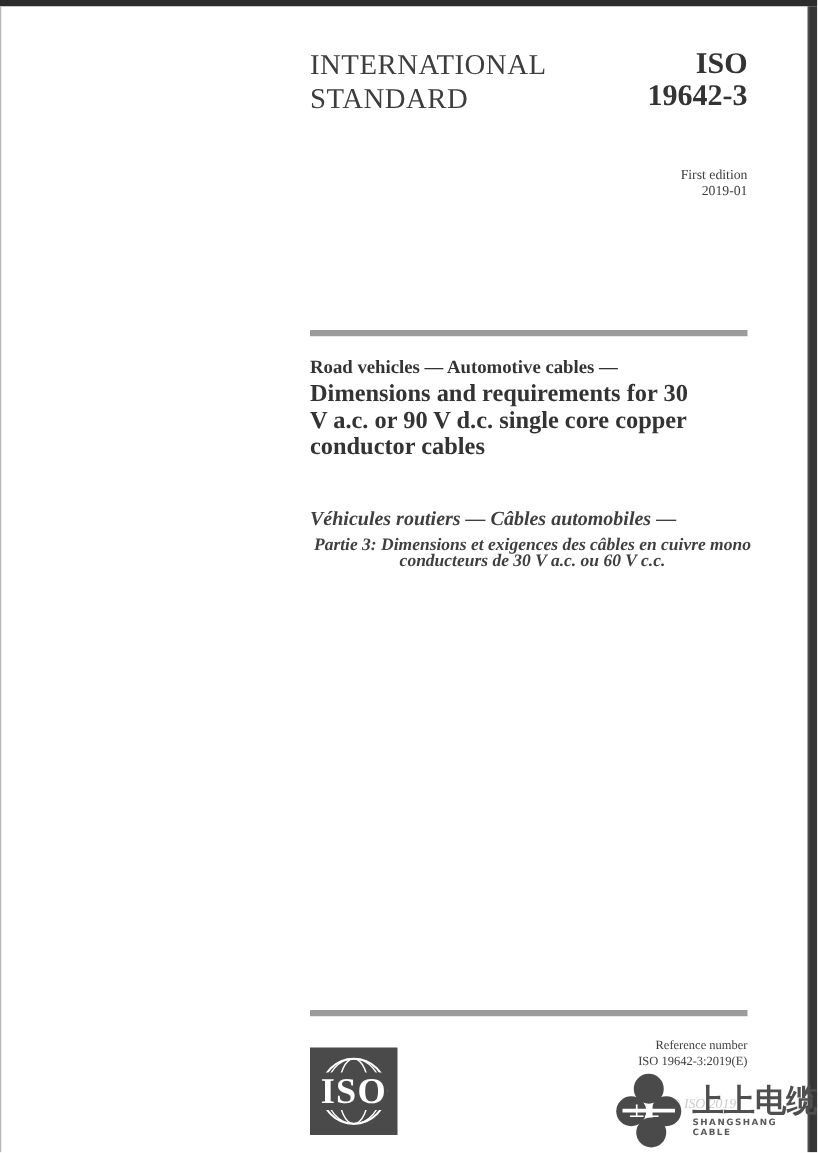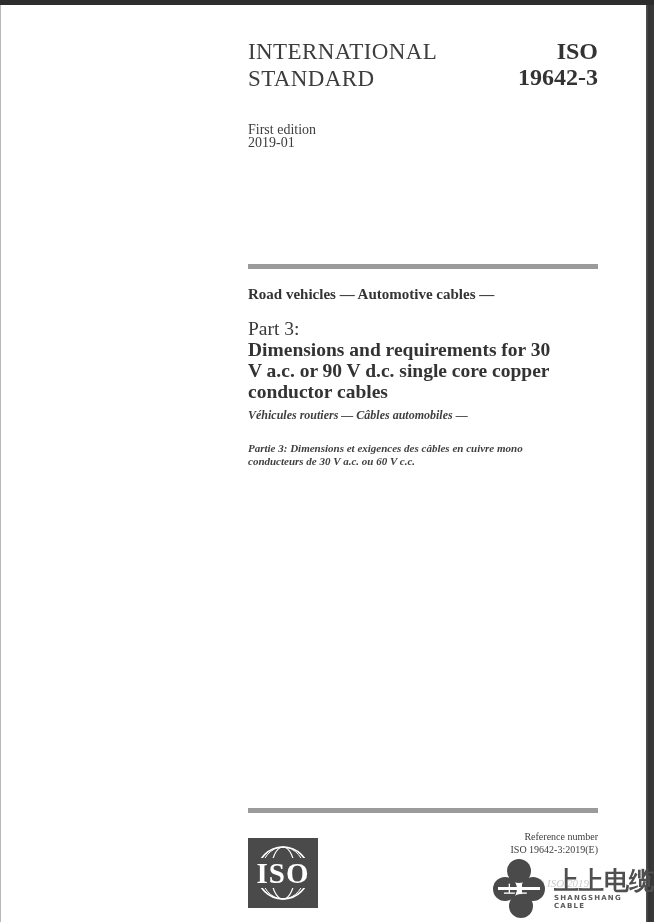--- a/index.html
+++ b/index.html
@@ -38,23 +38,23 @@
   }
   .doc-type {
     font-size: 23px; line-height: 27px; letter-spacing: 0.4px;
     color: #3d3d3d; white-space: pre-line;
   }
   .doc-number { text-align: right; color: #333333; }
   .doc-number .code { display: block; font-weight: bold; font-size: 24px; line-height: 26px; }
   .doc-number .num  { display: block; font-weight: bold; font-size: 24px; line-height: 27px; }
 
   .edition-block {
-    position: absolute; left: 248px; top: 124px; width: 350px;
-    text-align: left; color: #3d3d3d;
-    font-size: 14px; line-height: 12.5px;
+    position: absolute; left: 248px; top: 134px; width: 350px;
+    text-align: right; color: #3d3d3d;
+    font-size: 11px; line-height: 12.5px;
   }
 
   
   .rule { position: absolute; left: 248px; width: 350px; height: 5px; background: #9b9b9b; }
   .rule-top { top: 264px; }
   .rule-bottom { top: 808px; }
 
   
   .title-en { position: absolute; left: 248px; top: 283px; width: 356px; color: #333333; }
   .title-main { font-weight: bold; font-size: 15px; line-height: 22px; }
@@ -62,22 +62,22 @@
   .part-title {
     font-weight: bold; font-size: 19.5px; line-height: 21px;
     white-space: pre-line; color: #333333;
   }
 
   
   .title-fr {
     position: absolute; left: 248px; top: 409px; width: 356px;
     font-style: italic; font-weight: bold; color: #3f3f3f;
   }
-  .title-fr-main { font-size: 12px; line-height: 13px; }
-  .part-title-fr { margin-top: 20px; font-size: 11px; line-height: 13px; white-space: pre-line; }
+  .title-fr-main { font-size: 16px; line-height: 13px; }
+  .part-title-fr { margin-top: 8px; font-size: 14px; line-height: 13px; white-space: pre-line; text-align: center; }
 
   
   .reference-block {
     position: absolute; left: 248px; top: 830px; width: 350px;
     text-align: right; color: #3d3d3d;
     font-size: 10px; line-height: 13px;
   }
 
   .iso-logo {
     position: absolute; left: 248px; top: 838px;
@@ -139,21 +139,20 @@
 
   <div class="edition-block">
     <div>First edition</div>
     <div>2019-01</div>
   </div>
 
   <div class="rule rule-top"></div>
 
   <div class="title-en">
     <div class="title-main">Road vehicles — Automotive cables —</div>
-    <div class="part-label">Part 3:</div>
     <div class="part-title">Dimensions and requirements for 30
 V a.c. or 90 V d.c. single core copper
 conductor cables</div>
   </div>
 
   <div class="title-fr">
     <div class="title-fr-main">Véhicules routiers — Câbles automobiles —</div>
     <div class="part-title-fr">Partie 3: Dimensions et exigences des câbles en cuivre mono
 conducteurs de 30 V a.c. ou 60 V c.c.</div>
   </div>

